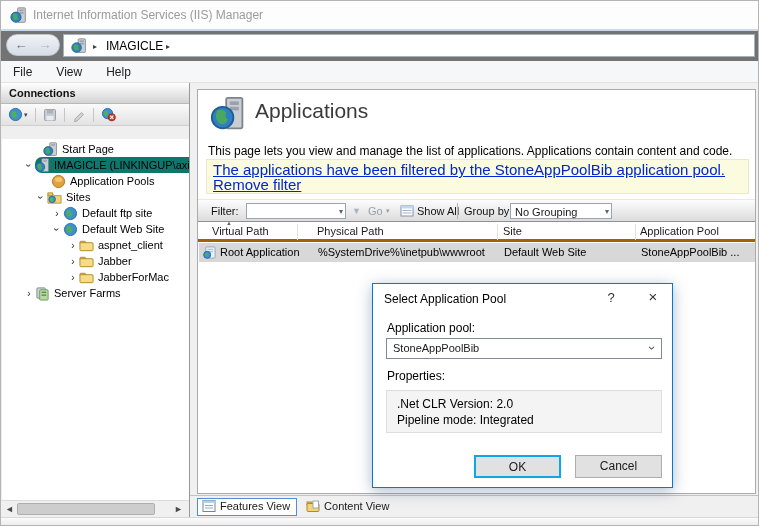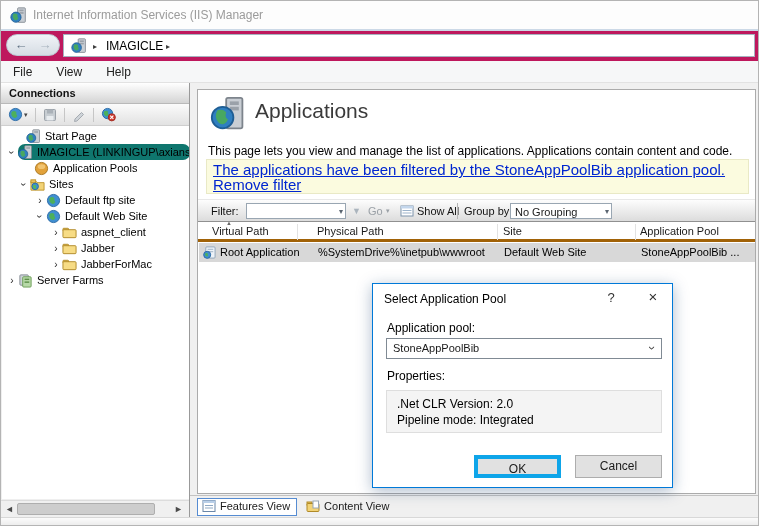--- a/index.html
+++ b/index.html
@@ -7,21 +7,21 @@
   body { font-family:"Liberation Sans", sans-serif; font-size:11px; color:#1a1a1a; }
   .window { position:relative; width:759px; height:526px; background:#f0f0f0; border:1px solid #b4b4b4; overflow:hidden; }
   .abs { position:absolute; }
 
   
   .titlebar { left:0; top:0; width:100%; height:28px; background:#fdfdfd; }
   .title-icon { left:9px; top:6px; width:17px; height:17px; }
   .title-text { left:32px; top:0; line-height:28px; font-size:12px; color:#9b9b9b; white-space:nowrap; }
 
   
-  .navbar { left:0; top:28px; width:100%; height:36px; background:#be185d; border-top:2px solid #ccd9e7; border-bottom:2px solid #ccd9e7; }
+  .navbar { left:0; top:28px; width:100%; height:36px; background:#737373; border-top:2px solid #ccd9e7; border-bottom:2px solid #ccd9e7; }
   .navpill { left:5px; top:3px; width:54px; height:22px; border-radius:11px; background:linear-gradient(#f0f3f7,#d6dde4); border:1px solid #bcc6d1; }
   .nav-btn { top:2px; width:22px; height:16px; text-align:center; font-size:13px; line-height:16px; cursor:default; }
   .nav-back { left:3px; color:#5f7183; }
   .nav-fwd { left:27px; color:#a9b4bf; }
   .nav-back::before { content:"\2190"; }
   .nav-fwd::before { content:"\2192"; }
   .addressbar { left:62px; top:3px; right:3px; height:23px; background:#fff; border:1px solid #a5b2bf; }
   .addr-icon { left:7px; top:3px; width:16px; height:16px; }
   .crumb-sep { top:7px; font-size:8px; color:#3a3a3a; }
   .crumb-sep::before { content:"\25B8"; }
@@ -33,21 +33,21 @@
   .menu-item { cursor:default; }
 
   
   .left-panel { left:0; top:82px; width:189px; height:434px; background:#efefef; border-right:1px solid #999; }
   .conn-header { left:0; top:0; width:100%; height:21px; background:linear-gradient(#ffffff,#d4d4d4); border-bottom:1px solid #b9b9b9; font-weight:bold; font-size:11px; color:#111; padding:4px 0 0 8px; }
   .conn-toolbar { left:0; top:21px; width:100%; height:22px; background:linear-gradient(#fbfbfb,#e2e2e2); border-bottom:1px solid #cfcfcf; display:flex; align-items:center; padding-left:5px; gap:2px; }
   .tb-btn { display:flex; align-items:center; height:18px; padding:0 2px; }
   .tb-dd { font-size:7px; color:#444; margin-left:1px; }
   .tb-dd::before { content:"\25BE"; }
   .tb-sep { width:1px; height:14px; background:#c6c6c6; margin:0 3px; }
-  .tree { left:1px; top:43px; width:187px; height:373px; background:#fff; overflow:hidden; padding-top:2px; }
+  .tree { left:1px; top:56px; width:187px; height:373px; background:#fff; overflow:hidden; padding-top:2px;padding-left:17px; }
   .trow { display:flex; align-items:center; height:16px; white-space:nowrap; }
   .exp { width:12px; flex:0 0 12px; text-align:center; font-size:10px; color:#2b2b2b; }
   .exp::before { content:"\203A"; display:inline-block; }
   .exp.open::before { transform:rotate(90deg); }
   .spacer4 { flex:0 0 4px; } .spacer16 { flex:0 0 16px; } .spacer24 { flex:0 0 24px; }
   .ind2 { padding-left:16px; } .ind3 { padding-left:32px; } .ind4 { padding-left:48px; }
   .ticon { width:15px; height:15px; flex:0 0 15px; margin-right:4px; }
   .ticon svg { width:100%; height:100%; display:block; }
   .hl { display:flex; align-items:center; flex:1; height:16px; }
   .trow.sel .hl { background:#0f766e;border-radius:7px; }
@@ -114,21 +114,21 @@
   .dlg-label { font-size:12px; color:#000; }
   .dlg-l1 { left:14px; top:37px; }
   .dlg-combo { left:13px; top:54px; width:276px; height:21px; background:#fff; border:1px solid #808a94; }
   .dlg-combo-text { position:absolute; left:6px; top:3px; font-size:11px; }
   .dlg-chev { position:absolute; right:7px; top:2px; font-size:12px; color:#444; transform:rotate(90deg); }
   .dlg-chev::before { content:"\203A"; }
   .dlg-l2 { left:14px; top:85px; }
   .dlg-props { left:13px; top:106px; width:276px; height:43px; background:#f4f4f4; border:1px solid #dedede; padding:5px 0 0 10px; }
   .dlg-prop-line { font-size:12px; line-height:16px; color:#000; }
   .dlg-btn { top:171px; width:87px; height:23px; font-size:12px; text-align:center; line-height:20px; background:#e1e1e1; cursor:default; }
-  .dlg-ok { left:101px; border:4px solid #0ea5e9; }
+  .dlg-ok { left:101px; border:2px solid #0ea5e9; }
   .dlg-cancel { left:202px; border:1px solid #adadad; line-height:21px; }
 </style>
 </head>
 <body>
 
 <div class="window">
 
   <div class="abs titlebar">
     <svg class="abs title-icon" viewBox="0 0 20 20">
         <rect x="9" y="1" width="9" height="17" rx="1" fill="#c9ced4" stroke="#7d848c"></rect>

